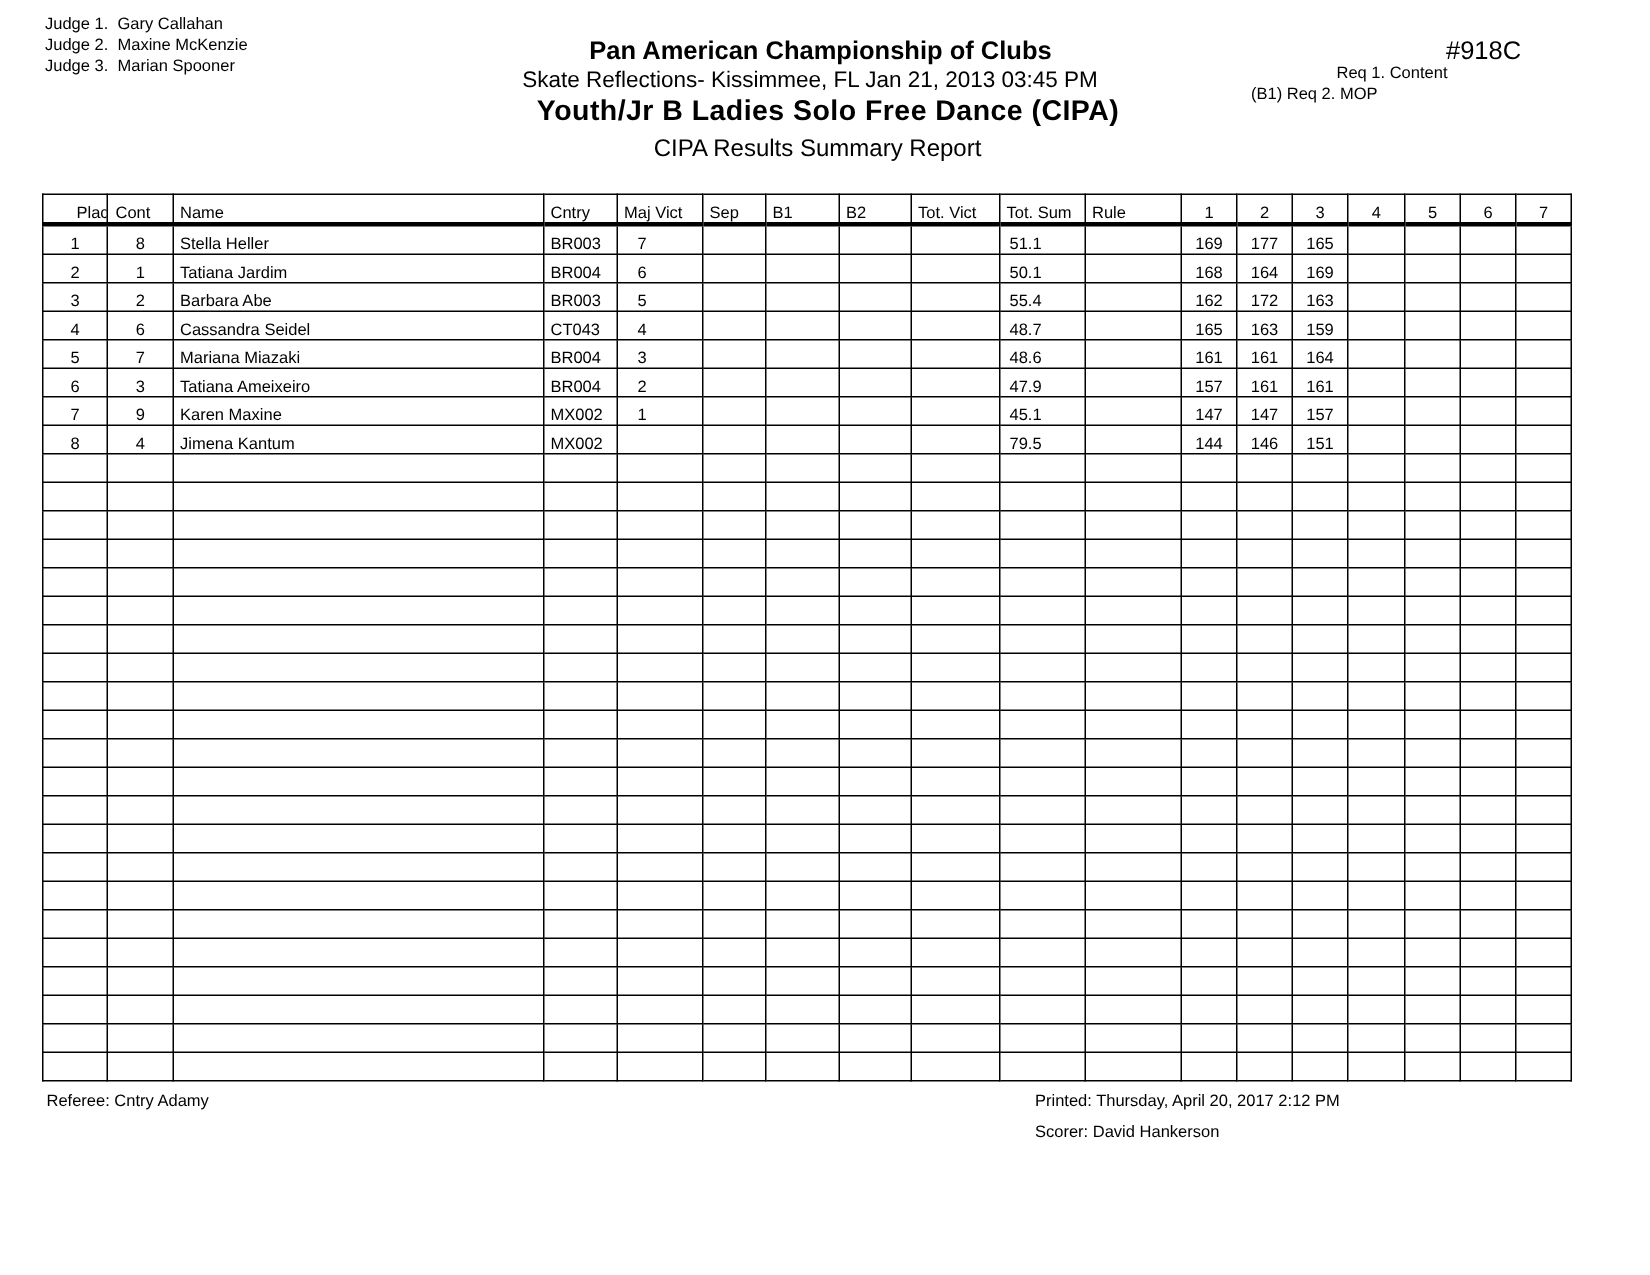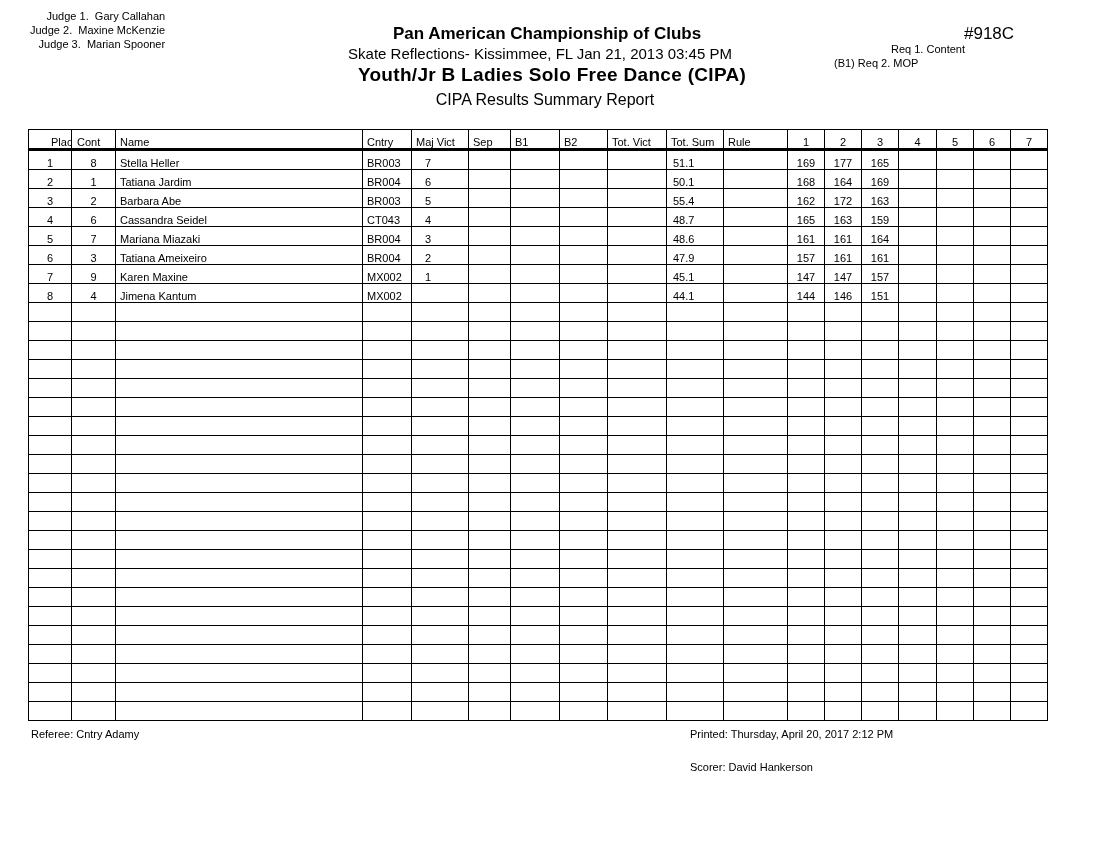--- a/index.html
+++ b/index.html
@@ -1,40 +1,40 @@
 <!DOCTYPE html>
 <html><head>
 <meta charset="utf-8">
 <style>
   html, body { margin:0; padding:0; background:#ffffff; }
   body { width:1100px; height:850px; position:relative; overflow:hidden; font-family:"Liberation Sans", sans-serif; color:#000; }
   .abs { position:absolute; white-space:nowrap; }
   .judges { left:30px; top:9px; font-size:11px; line-height:14px; }
-  .judges div { height:14px;text-align:right; }
+  .judges div { height:14px; }
   .title { left:0; width:1100px; text-align:center; }
   .t1 { top:24px; font-size:17px; font-weight:bold; left:-3px; }
   .t2 { top:45px; font-size:15px; left:-10px; }
   .t3 { top:64px; font-size:19px; font-weight:bold; letter-spacing:0.3px; left:2px;}
   .t4 { top:91px; font-size:16px; left:-5px; }
   .eventno { left:964px; top:24px; font-size:17px; font-weight:normal; }
   .req1 { left:891px; top:43px; font-size:11px;text-align:center; }
   .req2 { left:834px; top:57px; font-size:11px; }
 
   table.res { position:absolute; left:28px; top:129px; border-collapse:collapse; table-layout:fixed; width:1020px; font-size:11px; }
   table.res th, table.res td { border:1px solid #000; padding:0 0 0 4px; height:18px; font-weight:normal; text-align:left; overflow:hidden; white-space:nowrap; }
   table.res thead th { height:18px; border-bottom:3px solid #000; vertical-align:bottom; padding-bottom:0; }
   table.res td { vertical-align:bottom; }
   table.res td.c { text-align:center; padding:0; }
   table.res th.c { text-align:center; padding:0; }
   table.res td.ind { padding-left:13px; }
   table.res td.sum { padding-left:6px; }
   .footer { font-size:11px; }
   .ref { left:31px; top:728px; }
   .printed { left:690px; top:728px; }
-  .scorer { left:690px; top:749px;margin-top:12px; }
+  .scorer { left:690px; top:749px; }
 </style>
 </head>
 <body>
 
 <div class="abs judges">
   <div><span>Judge  1.</span>&nbsp; <span>Gary Callahan</span></div>
   <div><span>Judge  2.</span>&nbsp; <span>Maxine McKenzie</span></div>
   <div><span>Judge  3.</span>&nbsp; <span>Marian Spooner</span></div>
 </div>
 
@@ -234,21 +234,21 @@
       <tr>
         <td class="c">8</td>
         <td class="c">4</td>
         <td>Jimena Kantum</td>
         <td>MX002</td>
         <td class="ind"></td>
         <td></td>
         <td></td>
         <td></td>
         <td></td>
-        <td class="sum">44.1</td>
+        <td class="sum">79.5</td>
         <td></td>
         <td class="c">144</td>
         <td class="c">146</td>
         <td class="c">151</td>
         <td class="c"></td>
         <td class="c"></td>
         <td class="c"></td>
         <td class="c"></td>
       </tr>
       <tr>

